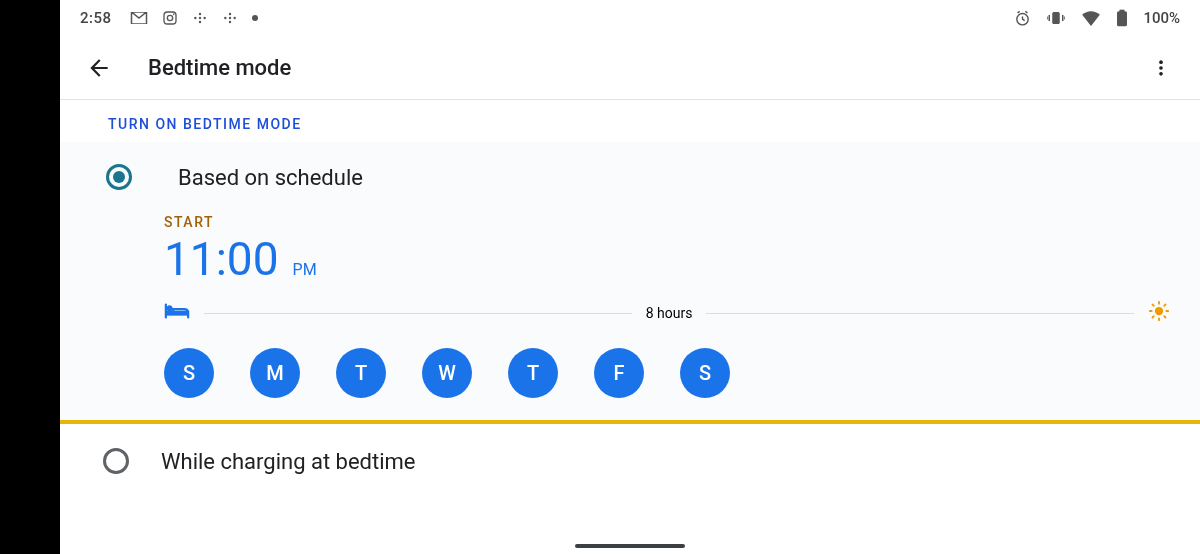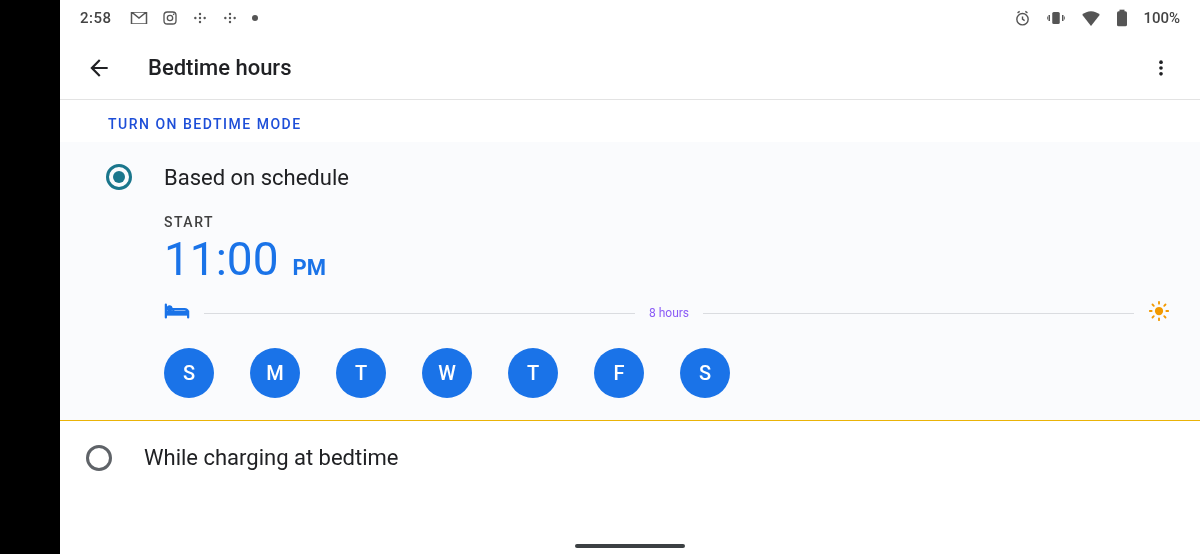--- a/index.html
+++ b/index.html
@@ -18,47 +18,47 @@
     .appbar { height: 64px; display: flex; align-items: center; padding: 0 18px; border-bottom: 1px solid #e3e3e3; }
     .back-btn { width: 42px; height: 42px; border: none; background: none; display:flex; align-items:center; justify-content:center; cursor:pointer; border-radius:50%; }
     .appbar-title { font-size: 22px; font-weight: 500; color: #202124; margin-left: 28px; flex: 1; }
     .overflow-btn { width: 42px; height: 42px; border:none; background:none; cursor:pointer; display:flex; align-items:center; justify-content:center; border-radius:50%; }
 
     
     .section-label { font-size: 14px; font-weight: 500; color: #1d4ed8; letter-spacing: 1.5px; padding: 16px 48px 10px; }
 
     
     .option-card { background: #fafbfd; padding: 22px 30px 22px 46px; }
-    .option-header { display:flex; align-items:center; gap: 32px; cursor:pointer; }
+    .option-header { display:flex; align-items:center; gap: 46px; cursor:pointer; }
     .radio { width: 26px; height: 26px; border-radius: 50%; border: 3px solid #5f6368; display:flex; align-items:center; justify-content:center; flex-shrink:0; }
     .radio.selected { border-color: #1a768c; }
     .radio.selected::after { content:""; width:12px; height:12px; background:#1a768c; border-radius:50%; }
     .option-title { font-size: 22px; color: #202124; font-weight: 400; }
 
     .schedule-body { padding-left: 58px; padding-top: 24px; }
     .time-row { display:flex; align-items:flex-end; }
     .time-block { display:flex; flex-direction:column; gap:6px; }
-    .time-label { font-size: 14px; letter-spacing: 1.5px; color: #404040; font-weight: 500; }
+    .time-label { font-size: 14px; letter-spacing: 1.5px; color: #a16207; font-weight: 500; }
     .time-value { display:flex; align-items:baseline; gap:14px; cursor:pointer; }
     .time-num { font-size: 46px; font-weight: 400; line-height:1; }
-    .time-ampm { font-size: 22px; font-weight: 700; }
+    .time-ampm { font-size: 16px; font-weight: 400; }
     .start .time-num, .start .time-ampm { color: #1a73e8; }
     .endcol { margin-left: auto; }
     .endcol .time-num, .endcol .time-ampm { color: #f29900; }
 
     .duration-row { display:flex; align-items:center; margin-top: 18px; gap: 14px; }
     .duration-line { flex:1; height:1px; background:#dadce0; }
-    .duration-text { font-size: 12px; color:#8b5cf6; }
+    .duration-text { font-size: 14px; color:#000000; }
     .bed-icon { color:#1a73e8; }
     .sun-icon { color:#f29900; }
 
     .days-row { display:flex; gap: 36px; margin-top: 22px; }
     .day-chip { width:50px; height:50px; border-radius:50%; background:#1a73e8; color:#fff; font-size:20px; font-weight:500; display:flex; align-items:center; justify-content:center; cursor:pointer; border:none; }
 
-    .option-plain { padding: 24px 30px 24px 26px; display:flex; align-items:flex-start; gap: 32px; border-top: 1px solid #eab308; cursor:pointer; }
+    .option-plain { padding: 24px 30px 24px 43px; display:flex; align-items:flex-end; gap: 32px; border-top: 4px solid #eab308; cursor:pointer; }
 
     .gesture-bar { position:absolute; bottom:6px; left:50%; transform:translateX(-50%); width:110px; height:4px; background:#3c4043; border-radius:4px; }
     .screen { position: relative; }
   </style>
 </head>
 <body>
 
 <div class="blackbar"></div>
 <div class="screen">
 
@@ -128,21 +128,21 @@
       <span style="font-size:15px;">100%</span>
     </div>
   </div>
 
   <div class="appbar">
     <button class="back-btn">
       <svg width="26" height="26" viewBox="0 0 24 24">
           <path d="M20 11H7.8l5.6-5.6L12 4l-8 8 8 8 1.4-1.4L7.8 13H20z" fill="#202124"></path>
         </svg>
     </button>
-    <div class="appbar-title">Bedtime hours</div>
+    <div class="appbar-title">Bedtime mode</div>
     <button class="overflow-btn">
       <svg width="20" height="20" viewBox="0 0 24 24">
           <circle cx="12" cy="5" r="2.2" fill="#202124"></circle>
           <circle cx="12" cy="12" r="2.2" fill="#202124"></circle>
           <circle cx="12" cy="19" r="2.2" fill="#202124"></circle>
         </svg>
     </button>
   </div>
 
   <div class="section-label">TURN ON BEDTIME MODE</div>

